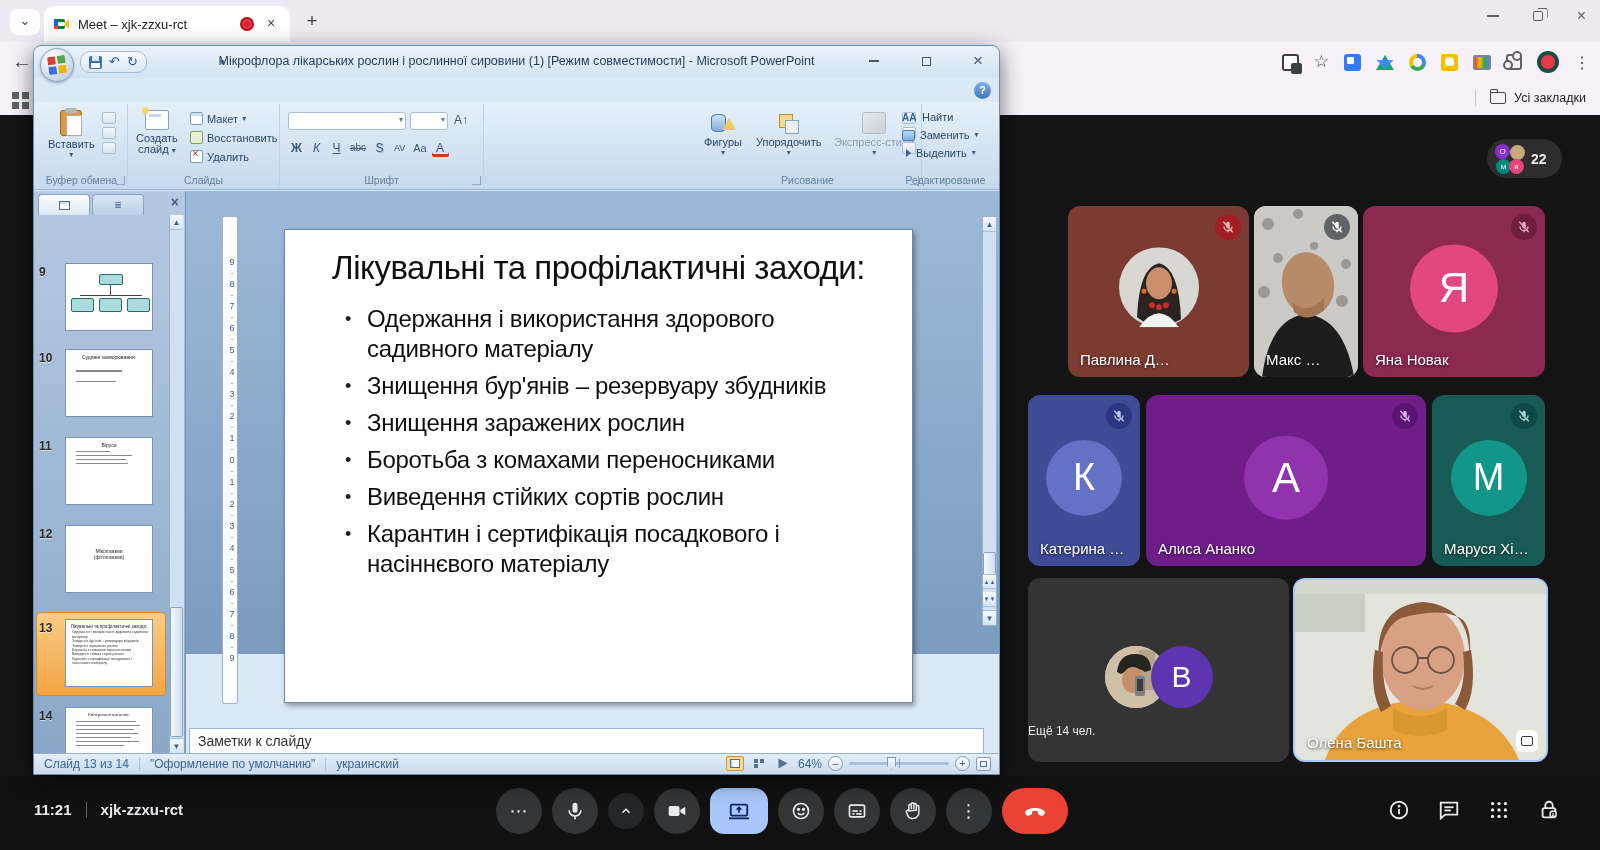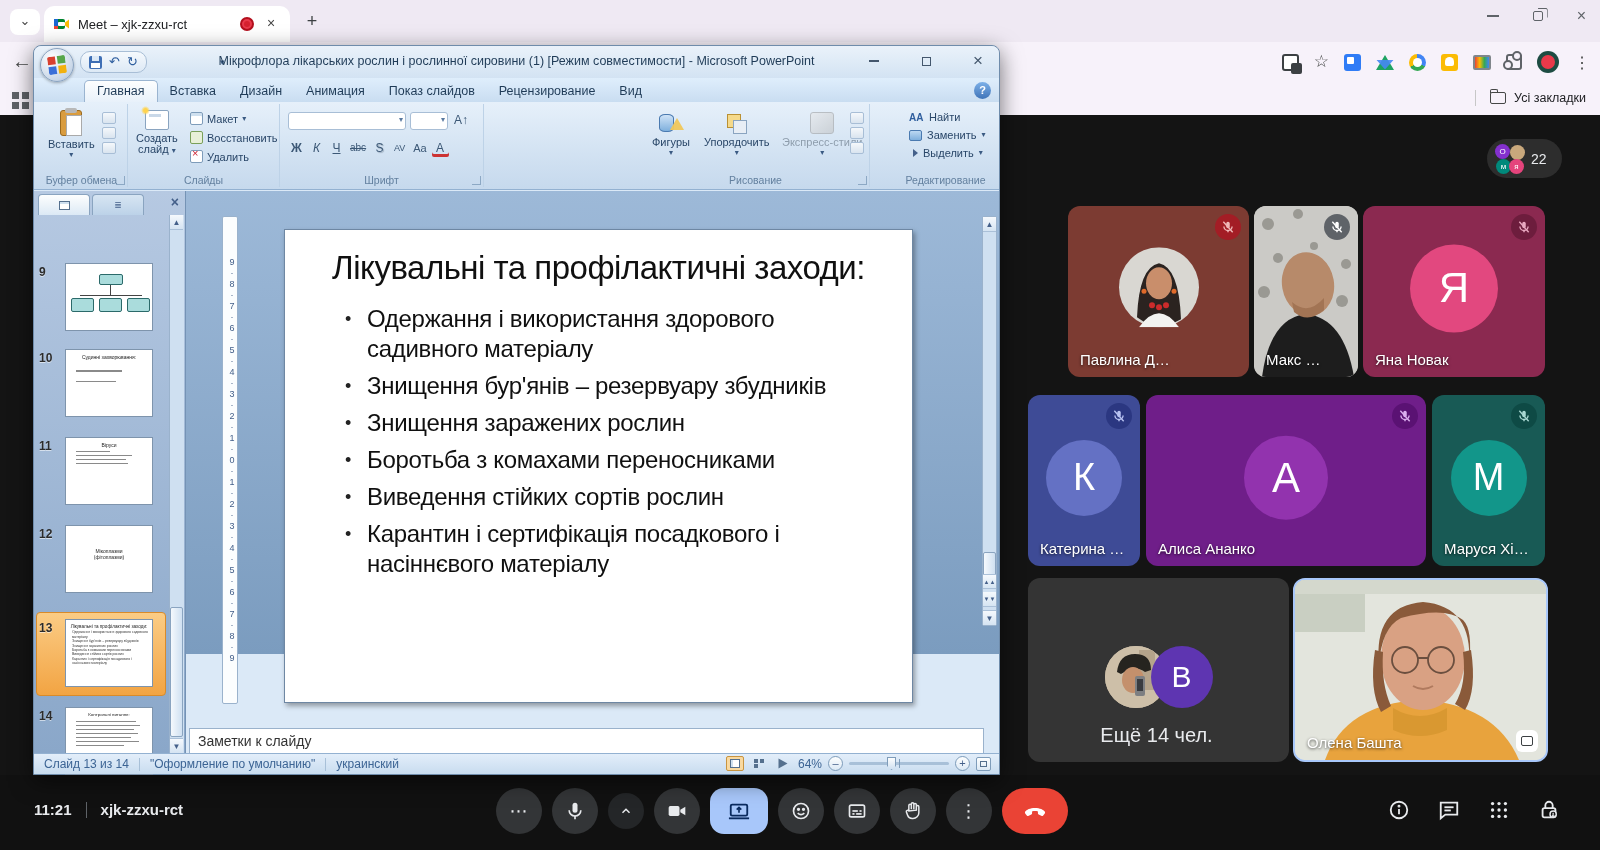--- a/index.html
+++ b/index.html
@@ -54,21 +54,21 @@
   .meet-page { position:absolute; left:0; top:115px; width:1600px; height:660px; background:#141414; }
   .present-banner { position:absolute; left:1018px; top:24px; width:447px; height:39px; background:#2d2d2d; border-radius:20px; }
   .stop-btn { position:absolute; right:3px; top:3px; height:33px; padding:0 22px; background:#aecbfa; border-radius:17px; color:#1a56c9; font-size:14.5px; font-weight:600; display:flex; align-items:center; cursor:pointer; }
   .counter-pill { position:absolute; left:1487px; top:24px; width:75px; height:39px; background:#2d2d2d; border-radius:20px; display:flex; align-items:center; padding-left:8px; gap:6px; }
   .mini-cluster { position:relative; width:30px; height:30px; }
   .mini-av { position:absolute; width:15px; height:15px; border-radius:50%; color:#fff; font-size:8px; display:flex; align-items:center; justify-content:center; }
   .mini-1 { left:0; top:0; background:#8430ce; }
   .mini-2 { right:0; top:1px; background:#c9a87c; }
   .mini-3 { left:1px; bottom:0; background:#00897b; }
   .mini-4 { right:1px; bottom:0; background:#e5447c; }
-  .count-num { color:#e8eaed; font-size:14px; }
+  .count-num { color:#e8eaed; font-size:14px;font-weight:bold; }
 
   
   .tile { position:absolute; border-radius:12px; overflow:hidden; }
   .tile-name { position:absolute; left:12px; bottom:9px; color:#fff; font-size:15px; text-shadow:0 1px 3px rgba(0,0,0,.7); white-space:nowrap; z-index:3; }
   .mute-badge { position:absolute; right:8px; top:8px; width:26px; height:26px; border-radius:50%; display:flex; align-items:center; justify-content:center; z-index:3; }
   .letter-circle { position:absolute; left:50%; top:50%; transform:translate(-50%,-54%); border-radius:50%; color:#fff; display:flex; align-items:center; justify-content:center; font-size:42px; }
   .t-pavlina { left:1068px; top:91px; width:181px; height:171px; background:#7c3b32; }
   .t-pavlina .mute-badge { background:#a31d25; }
   .t-max { left:1254px; top:91px; width:104px; height:171px; background:#c7c6c2; }
   .t-max .mute-badge { background:#5f6368; }
@@ -81,21 +81,21 @@
   .t-alisa { left:1146px; top:280px; width:280px; height:171px; background:#6f1e89; }
   .t-alisa .letter-circle { width:84px; height:84px; background:#9233ae; }
   .t-alisa .mute-badge { background:#5a1273; }
   .t-marusya { left:1432px; top:280px; width:113px; height:171px; background:#185a55; }
   .t-marusya .letter-circle { width:76px; height:76px; background:#12968a; font-size:38px; }
   .t-marusya .mute-badge { background:#0e4a45; }
   .t-more { left:1028px; top:463px; width:261px; height:184px; background:#343434; }
   .more-avatars { position:absolute; left:50%; top:68px; transform:translateX(-50%); width:120px; height:64px; }
   .more-photo { position:absolute; left:6px; top:0; width:62px; height:62px; border-radius:50%; overflow:hidden; background:#cdbfa8; }
   .more-letter { position:absolute; right:6px; top:0; width:62px; height:62px; border-radius:50%; background:#5e35b1; color:#fff; font-size:30px; display:flex; align-items:center; justify-content:center; }
-  .more-label { position:absolute; left:0; right:4px; top:146px; text-align:center; color:#e8eaed; font-size:20px; }
+  .more-label { position:absolute; left:0; right:4px; top:146px; text-align:left; color:#e8eaed; font-size:12px; }
   .t-olena { left:1293px; top:463px; width:255px; height:184px; background:#e3e5dd; border:2px solid #a8c7fa; }
   .pip-icon { position:absolute; right:8px; bottom:8px; width:22px; height:22px; border-radius:6px; background:#fff; z-index:3; display:flex; align-items:center; justify-content:center; }
   .pip-icon::after { content:""; width:10px; height:8px; border:1.6px solid #3c4043; border-radius:2px; }
 
   
   .bottombar { position:absolute; left:0; top:775px; width:1600px; height:75px; background:#111; }
   .bb-left { position:absolute; left:34px; top:26px; display:flex; align-items:center; gap:14px; color:#e8eaed; font-size:15px; font-weight:600; }
   .bb-sep { width:1px; height:16px; background:#5f6368; }
   .bb-code { font-weight:600; }
   .bb-center { position:absolute; left:496px; top:13px; display:flex; align-items:center; gap:10px; }
@@ -552,29 +552,20 @@
         <div class="pwc">
             <div class="bar"></div>
           </div>
         <div class="pwc">
             <div class="box"></div>
           </div>
         <div class="pwc" style="font-size:17px;">×</div>
       </div>
     </div>
 
-    <div class="ppt-tabs">
-      <div class="ptab active">Главная</div>
-      <div class="ptab">Вставка</div>
-      <div class="ptab">Дизайн</div>
-      <div class="ptab">Анимация</div>
-      <div class="ptab">Показ слайдов</div>
-      <div class="ptab">Рецензирование</div>
-      <div class="ptab">Вид</div>
-    </div>
     <div class="help-btn">?</div>
 
     <div class="ribbon">
 
       <div class="rgroup" style="left:2px; width:92px;">
         <div class="bigbtn" style="left:12px; top:6px;">
           <div class="ic-clipboard"></div>
           <span>Вставить</span>
           <span class="arrow-dn">▾</span>
         </div>
@@ -625,21 +616,21 @@
           <div class="fontbtn" style="text-shadow:1px 1px 1px #9ab;">S</div>
           <div class="fontbtn" style="font-size:9px;">AV</div>
           <div class="fontbtn" style="font-size:11px;">Aa</div>
           <div class="fontbtn" style="box-shadow:inset 0 -3px 0 #c33;">А</div>
         </div>
         <div class="rgroup-label">Шрифт</div>
         <div class="dlg-launcher"></div>
       </div>
 
 
-      <div class="rgroup" style="left:608px; width:228px;">
+      <div class="rgroup" style="left:660px; width:228px;">
         <div class="drawbig" style="left:10px; top:8px;">
           <div class="ic-shapes"></div>
           <span>Фигуры</span>
           <span class="arrow-dn">▾</span>
         </div>
         <div class="drawbig" style="left:62px; top:8px;">
           <div class="ic-arrange"></div>
           <span>Упорядочить</span>
           <span class="arrow-dn">▾</span>
         </div>
@@ -651,21 +642,21 @@
         <div class="mini-col" style="right:5px; top:8px;">
           <div class="mi-gray"></div>
           <div class="mi-gray"></div>
           <div class="mi-gray"></div>
         </div>
         <div class="rgroup-label">Рисование</div>
         <div class="dlg-launcher"></div>
       </div>
 
       <div class="rgroup" style="left:860px; width:103px; border-right:none;">
-        <div style="position:absolute; left:8px; top:7px; display:flex; flex-direction:column; gap:6px;margin-left:7px;">
+        <div style="position:absolute; left:8px; top:7px; display:flex; flex-direction:column; gap:6px;">
           <div class="edit-item">
               <span class="mi-find">АА</span>
               <span>Найти</span>
             </div>
           <div class="edit-item">
               <div class="mi-replace"></div>
               <span>Заменить</span>
               <span class="arrow-dn">▾</span>
             </div>
           <div class="edit-item">

